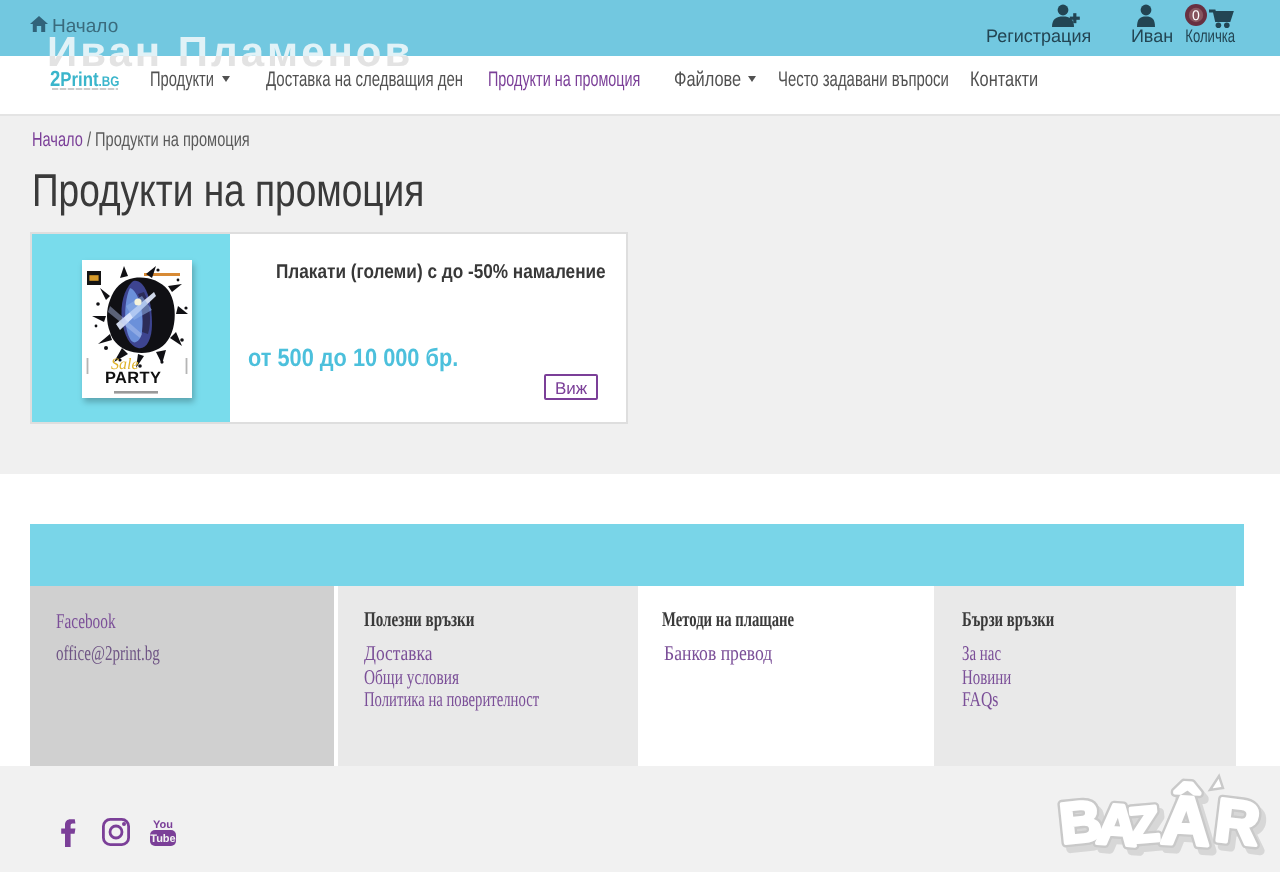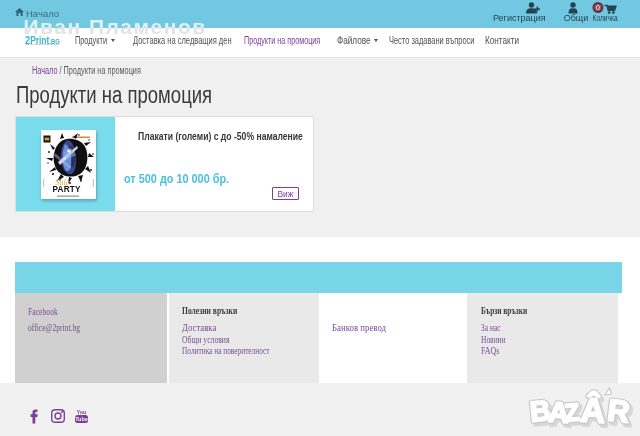--- a/index.html
+++ b/index.html
@@ -18,21 +18,21 @@
 .logo .l2 { font-size:11px; font-weight:bold; }
 .logo .lp { font-size:10px; font-weight:bold; }
 .logo .lbg { font-size:7px; font-weight:bold; }
 .tagline { position:absolute; left:26px; top:43.5px; width:33px; height:1.5px; background:repeating-linear-gradient(90deg,#cccccc 0 3px,#f0f0f0 3px 4px); }
 .navitem { position:absolute; top:34px; font-size:10.5px; color:#515151; }
 .navitem.active { color:#7b3f98; }
 .caret { display:inline-block; width:0; height:0; border-left:2.8px solid transparent; border-right:2.8px solid transparent; border-top:3.5px solid #515151; vertical-align:middle; margin-left:3px; margin-bottom:1px; }
 
 
 .main { position:absolute; top:57.5px; left:0; width:640px; height:179px; background:#f0f0f0; }
-.crumb { position:absolute; left:16px; top:65px; font-size:10px; color:#5a5a5a;margin-left:16px; }
+.crumb { position:absolute; left:16px; top:65px; font-size:10px; color:#5a5a5a; }
 .crumb a { color:#7b3f98; }
 .pageh { position:absolute; left:16px; top:81.5px; font-size:23px; font-weight:400; color:#3a3a3a; }
 
 
 .card { position:absolute; left:15px; top:116px; width:299px; height:96px; background:#fff; border:1px solid #dedede; }
 .cardcyan { position:absolute; left:0; top:0; width:99px; height:94px; background:#79dcec; }
 .poster { position:absolute; left:25px; top:13px; width:55px; height:69px; box-shadow:1px 2px 3px rgba(0,0,0,.25); }
 .cardtitle { position:absolute; left:122px; top:13.5px; font-size:10px; font-weight:bold; color:#383838; }
 .carddesc { position:absolute; left:109px; top:28.5px; font-size:9.5px; line-height:9px; color:#565656; }
 .cardprice { position:absolute; left:107.5px; top:55px; font-size:12.5px; font-weight:bold; color:#4cc0dc; }
@@ -73,21 +73,21 @@
     <circle cx="6.5" cy="3" r="2.7" fill="#234553"></circle>
     <path d="M1 11.5 C1 7.5 3.2 6.3 6.5 6.3 C9.8 6.3 12 7.5 12 11.5 Z" fill="#234553"></path>
     <rect x="11.6" y="4.6" width="1.6" height="5" fill="#234553"></rect>
     <rect x="9.9" y="6.3" width="5" height="1.6" fill="#234553"></rect>
   </svg>
 <div style="position:absolute;left:493px;top:13px;width:52px;text-align:center;color:#234553;font-size:9px;">Регистрация</div>
 <svg style="position:absolute;left:568px;top:2px;" width="10" height="12" viewBox="0 0 10 12">
     <circle cx="5" cy="3" r="2.7" fill="#234553"></circle>
     <path d="M0.5 11.5 C0.5 7.5 2 6.3 5 6.3 C8 6.3 9.5 7.5 9.5 11.5 Z" fill="#234553"></path>
   </svg>
-<div style="position:absolute;left:560px;top:13px;width:32px;text-align:center;color:#234553;font-size:9px;">Общи</div>
+<div style="position:absolute;left:560px;top:13px;width:32px;text-align:center;color:#234553;font-size:9px;">Иван</div>
 <svg style="position:absolute;left:591px;top:1px;" width="27" height="14" viewBox="0 0 27 14">
     <path d="M13.5 4.5 h2.6 l1.1 4.8 h6.4 l1.3 -4 h-8.2" stroke="#234553" stroke-width="1.5" fill="#234553"></path>
     <circle cx="18.2" cy="11.6" r="1.4" fill="#234553"></circle>
     <circle cx="22.4" cy="11.6" r="1.4" fill="#234553"></circle>
     <circle cx="7" cy="6.5" r="5.5" fill="#683040"></circle>
     <circle cx="7" cy="6.5" r="3.6" fill="#87565f"></circle>
     <text x="7" y="9" font-size="7" fill="#fff" text-anchor="middle" font-family="Liberation Sans">0</text>
   </svg>
 <div style="position:absolute;left:588px;top:13px;width:34px;text-align:center;color:#234553;font-size:9px;"><span style="display:inline-block;transform:scaleX(0.73);">Количка</span></div>
 
@@ -149,20 +149,21 @@
   <div class="fl" style="top:13px;"><span class="cx" style="transform:scaleX(0.73);">Facebook</span></div>
   <div class="fl" style="top:29px;color:#6f5585;"><span class="cx" style="transform:scaleX(0.72);">office@2print.bg</span></div>
 </div>
 <div class="fcol col2">
   <div class="fh"><span class="cx" style="transform:scaleX(0.72);">Полезни връзки</span></div>
   <div class="fl" style="top:29px;"><span class="cx" style="transform:scaleX(0.83);">Доставка</span></div>
   <div class="fl" style="top:40.5px;"><span class="cx" style="transform:scaleX(0.73);">Общи условия</span></div>
   <div class="fl" style="top:52px;"><span class="cx" style="transform:scaleX(0.70);">Политика на поверителност</span></div>
 </div>
 <div class="fcol col3">
+  <div class="fh" style="left:11.5px;"><span class="cx" style="transform:scaleX(0.70);">Методи на плащане</span></div>
   <div class="fl" style="top:29px;"><span class="cx" style="transform:scaleX(0.84);">Банков превод</span></div>
 </div>
 <div class="fcol col4">
   <div class="fh" style="left:13.5px;"><span class="cx" style="transform:scaleX(0.70);">Бързи връзки</span></div>
   <div class="fl" style="top:29px;left:13.5px;"><span class="cx" style="transform:scaleX(0.71);">За нас</span></div>
   <div class="fl" style="top:40.5px;left:13.5px;"><span class="cx" style="transform:scaleX(0.71);">Новини</span></div>
   <div class="fl" style="top:52px;left:13.5px;"><span class="cx" style="transform:scaleX(0.75);">FAQs</span></div>
 </div>
 
 <div class="bottom"></div>

